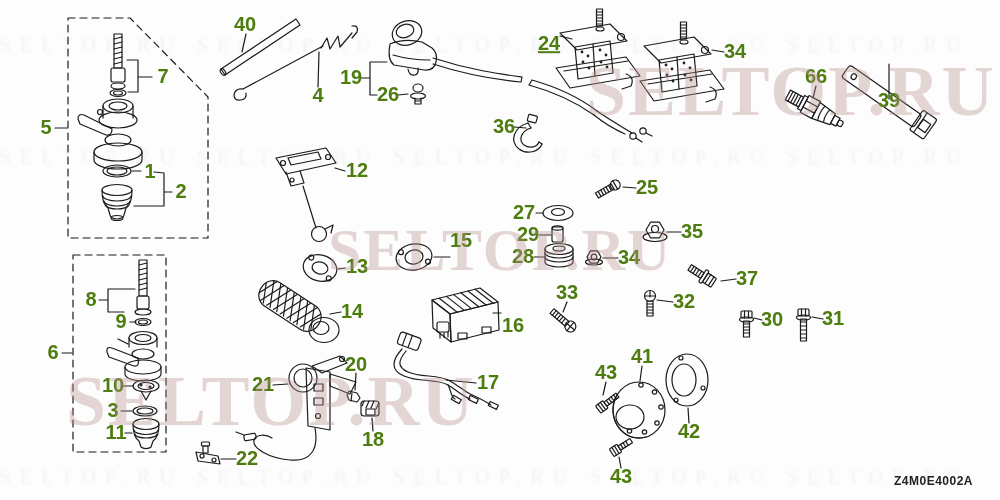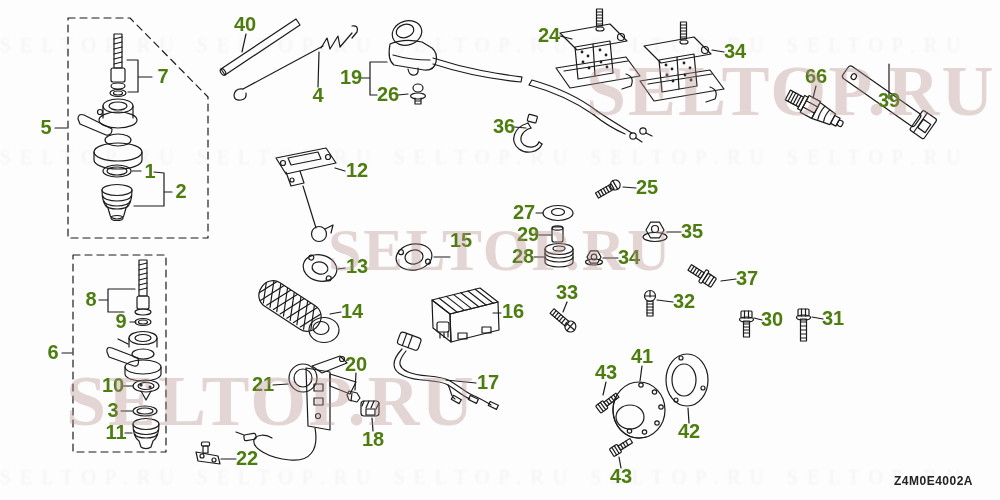--- a/index.html
+++ b/index.html
@@ -463,29 +463,29 @@
       <span class="callout" style="left: 53px; top: 353px;">6</span>
       <span class="callout" style="left: 163px; top: 77px;">7</span>
       <span class="callout" style="left: 91px; top: 300px;">8</span>
       <span class="callout" style="left: 121px; top: 322px;">9</span>
       <span class="callout" style="left: 113px; top: 386px;">10</span>
       <span class="callout" style="left: 116px; top: 433px;">11</span>
       <span class="callout" style="left: 357px; top: 171px;">12</span>
       <span class="callout" style="left: 357px; top: 267px;">13</span>
       <span class="callout" style="left: 352px; top: 312px;">14</span>
       <span class="callout" style="left: 461px; top: 241px;">15</span>
-      <span class="callout" style="left: 513px; top: 312px;">16</span>
+      <span class="callout" style="left: 513px; top: 326px;">16</span>
       <span class="callout" style="left: 488px; top: 383px;">17</span>
       <span class="callout" style="left: 373px; top: 440px;">18</span>
       <span class="callout" style="left: 351px; top: 78px;">19</span>
       <span class="callout" style="left: 356px; top: 365px;">20</span>
       <span class="callout" style="left: 263px; top: 385px;">21</span>
       <span class="callout" style="left: 247px; top: 459px;">22</span>
       <span class="callout" style="left: 735px; top: 52px;">34</span>
-      <span class="callout" style="left: 549px; top: 36px;">24</span>
+      <span class="callout" style="left: 549px; top: 44px; text-decoration: underline;">24</span>
       <span class="callout" style="left: 647px; top: 188px;">25</span>
       <span class="callout" style="left: 388px; top: 95px;">26</span>
       <span class="callout" style="left: 524px; top: 213px;">27</span>
       <span class="callout" style="left: 523px; top: 257px; text-align: right;">28</span>
       <span class="callout" style="left: 528px; top: 235px;">29</span>
       <span class="callout" style="left: 772px; top: 320px;">30</span>
       <span class="callout" style="left: 833px; top: 319px;">31</span>
       <span class="callout" style="left: 684px; top: 302px;">32</span>
       <span class="callout" style="left: 567px; top: 293px;">33</span>
       <span class="callout" style="left: 629px; top: 258px;">34</span>

